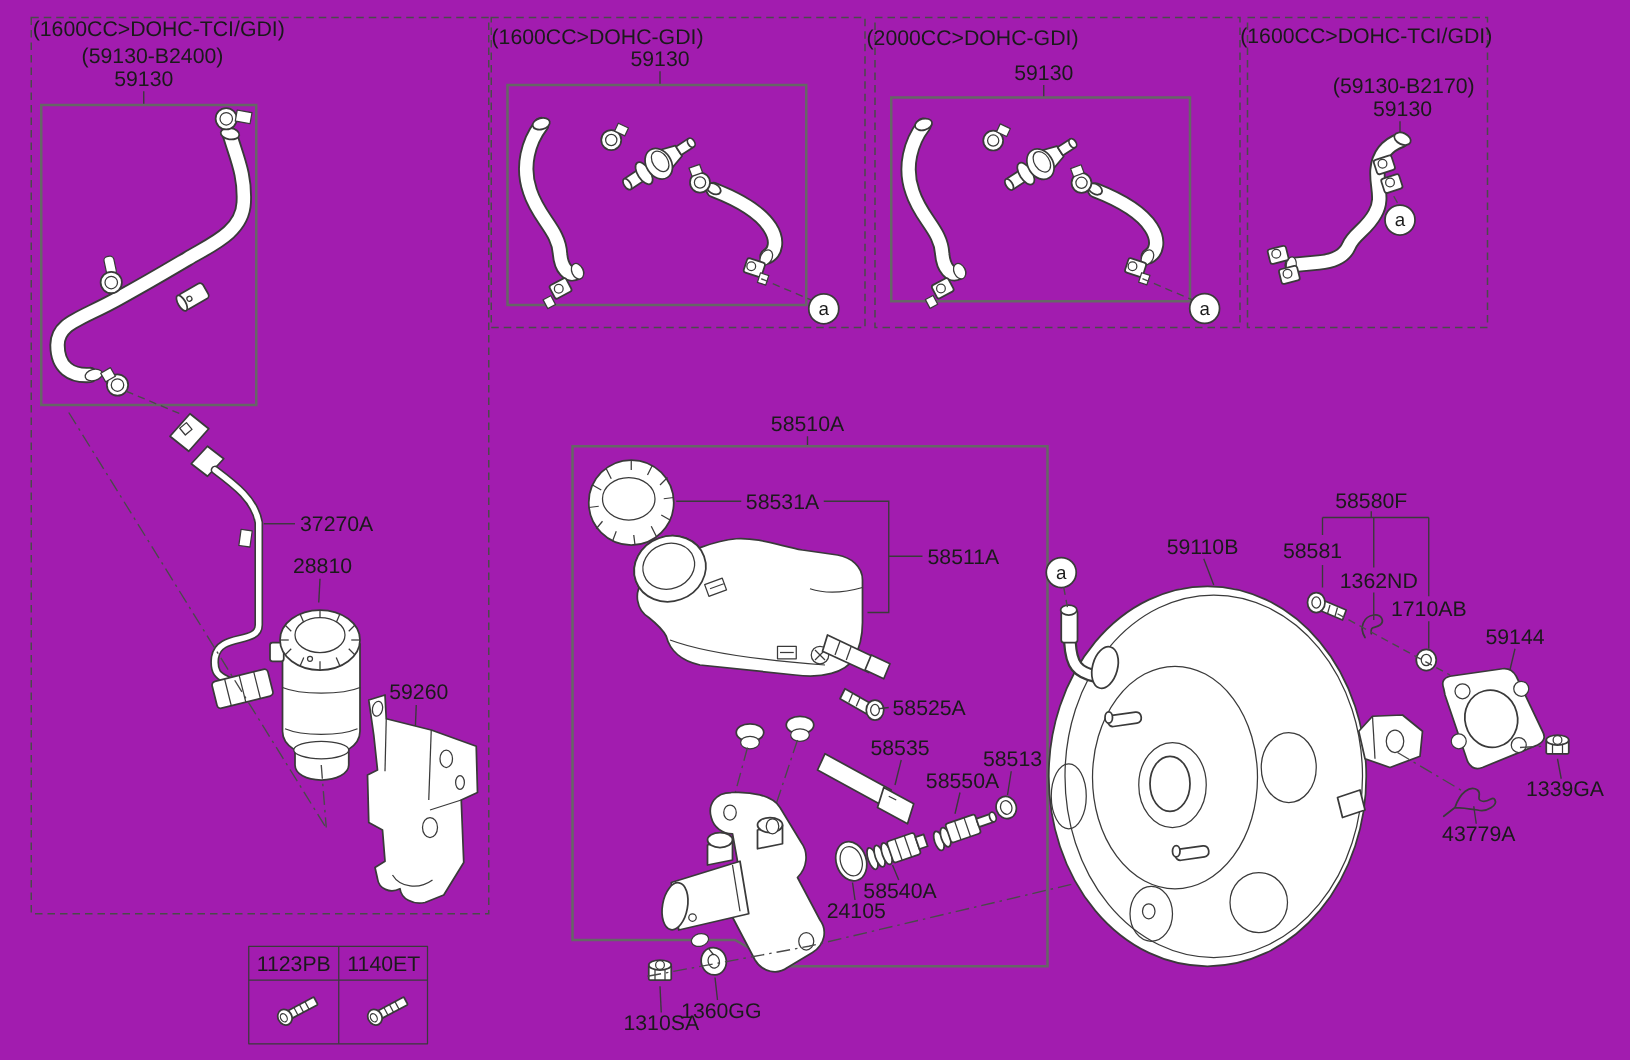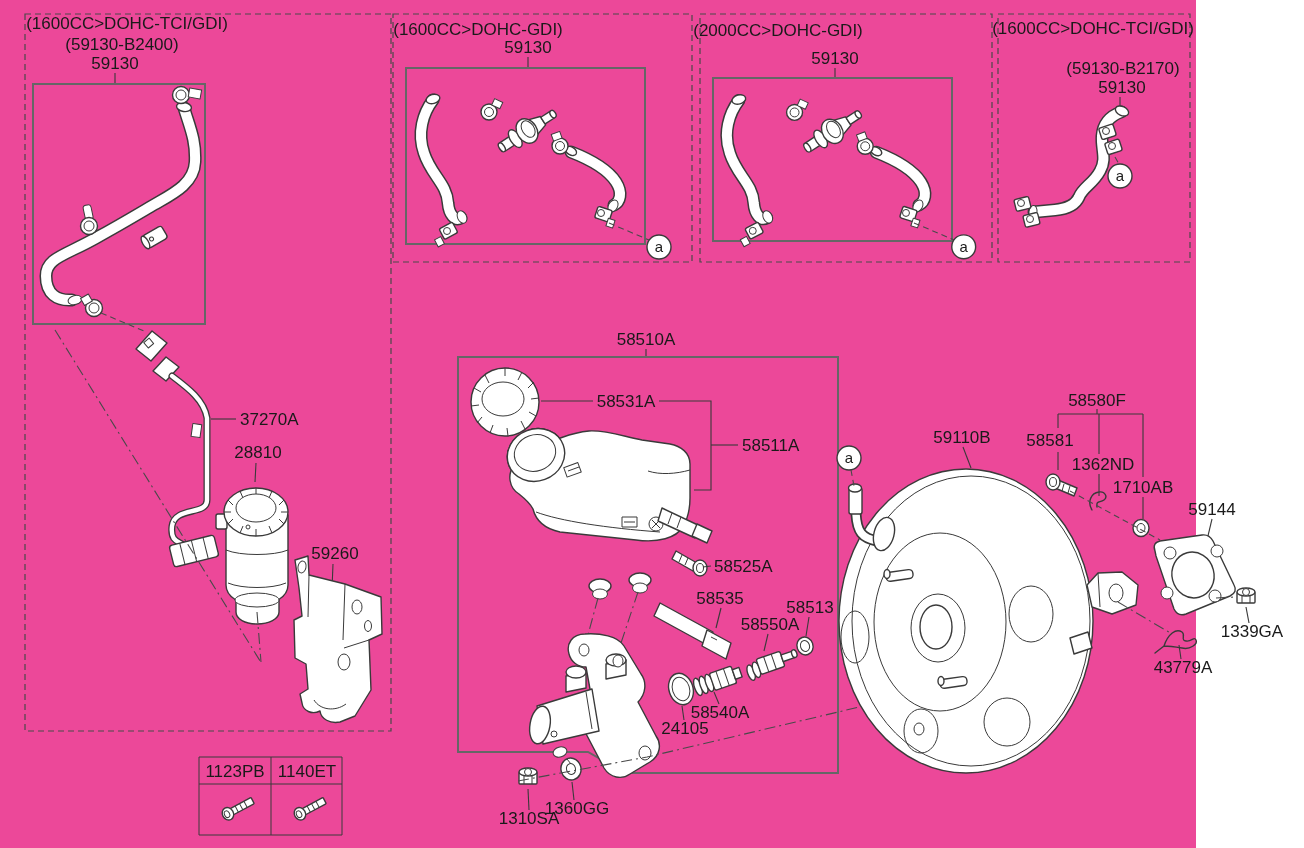--- a/index.html
+++ b/index.html
@@ -1,17 +1,17 @@
 <!DOCTYPE html>
 <html><head>
 <meta charset="utf-8">
 <style>
   html,body{margin:0;padding:0;background:#ffffff;}
   body{font-family:"Liberation Sans",sans-serif;}
-  #stage{width:1196px;height:848px;position:relative;background:#ec4899;}
+  #stage{width:1304px;height:848px;position:relative;background:#a21caf;}
   svg{display:block;}
   .t{font-family:"Liberation Sans",sans-serif;font-size:17px;fill:#1a1a1a;}
   .tc{text-anchor:middle;}
   .tl{text-anchor:start;}
   .ta{font-size:15px;text-anchor:middle;}
   .ln{fill:none;stroke:#3a3a3a;stroke-width:1.4;stroke-linejoin:round;stroke-linecap:round;}
   .lnt{fill:none;stroke:#3a3a3a;stroke-width:1;stroke-linejoin:round;}
   .wh{fill:#ffffff;stroke:#3a3a3a;stroke-width:1.4;stroke-linejoin:round;}
   .whn{fill:#ffffff;stroke:#3a3a3a;stroke-width:1;stroke-linejoin:round;}
   .tube-o{fill:none;stroke:#3a3a3a;stroke-width:13;stroke-linecap:round;}

